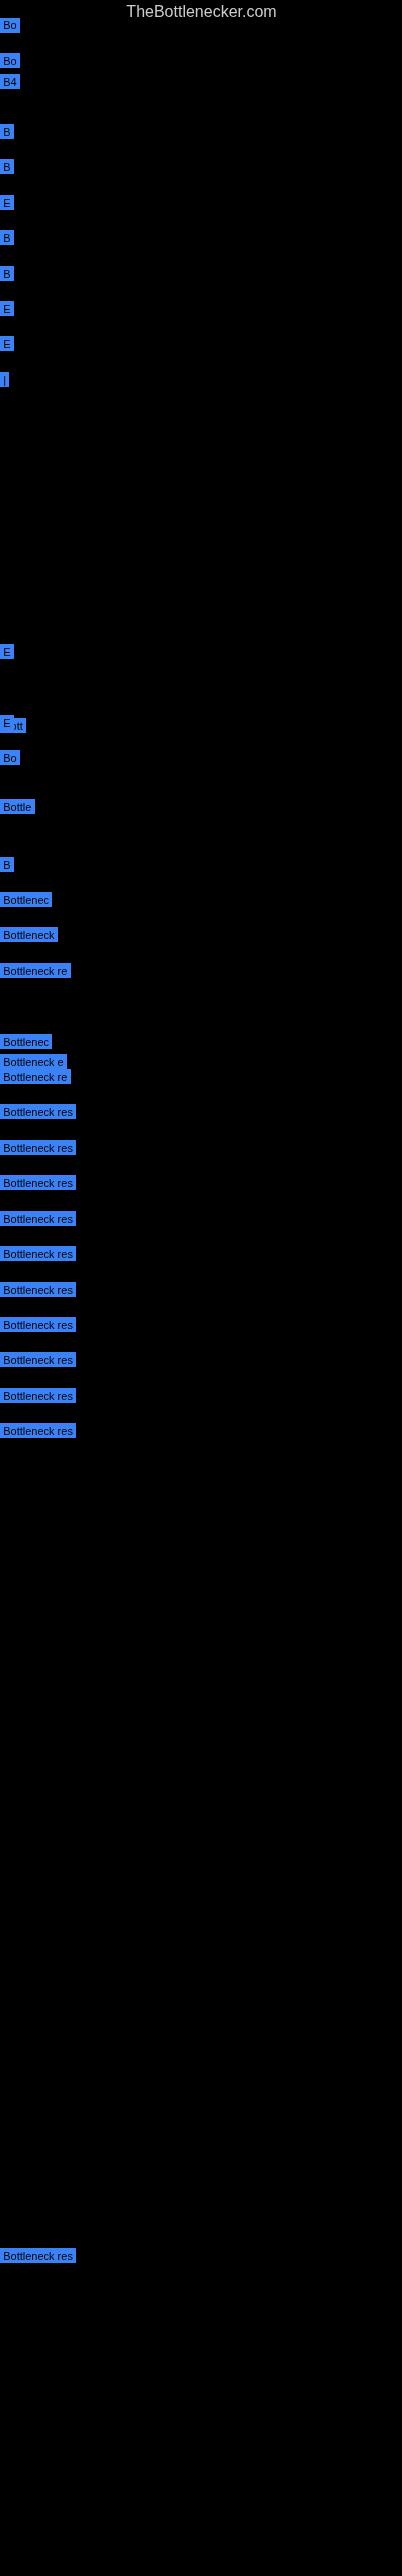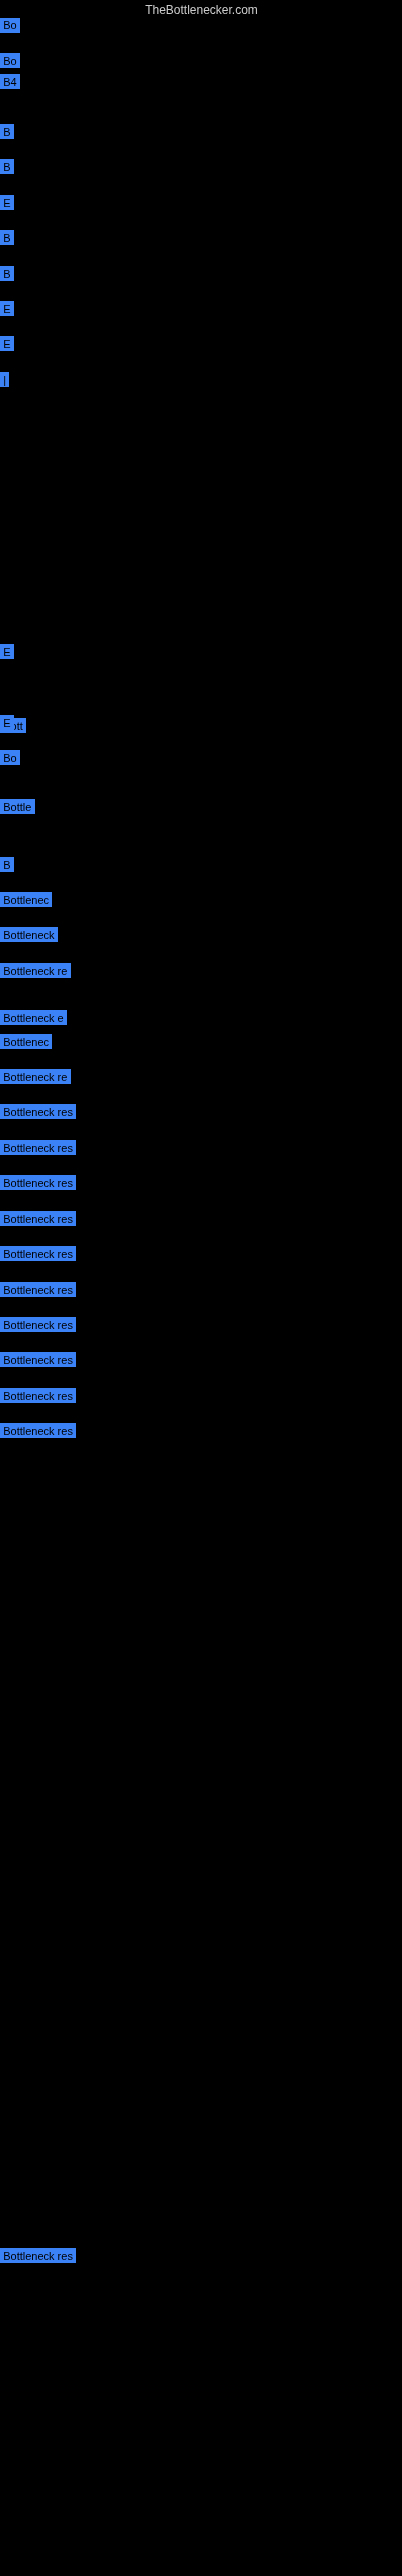--- a/index.html
+++ b/index.html
@@ -10,21 +10,21 @@
       width: 403px;
       min-height: 2576px;
       position: relative;
       overflow-x: hidden;
     }
     .site-title {
       position: absolute;
       top: 3.2px;
       left: 50%;
       transform: translateX(-50%);
-      font-size: 12px;
+      font-size: 16px;
       color: #ccc;
       white-space: nowrap;
     }
     .orange-badge {
       position: absolute;
       background: #3b82f6;
       color: #000;
       font-size: 11px;
       font-weight: normal;
       padding: 1.6px 3.2px;
@@ -54,21 +54,21 @@
     <div class="orange-badge" style="top: 372px; max-width: 9.7px;">|</div>
     <div class="orange-badge" style="top: 644px; max-width: 16px;">E</div>
     <div class="orange-badge" style="top: 718px; max-width: 32px;">Bott</div>
     <div class="orange-badge" style="top: 715px; max-width: 16px;">E</div>
     <div class="orange-badge" style="top: 750px; max-width: 26px;">Bo</div>
     <div class="orange-badge" style="top: 799px; max-width: 40px;">Bottle</div>
     <div class="orange-badge" style="top: 857px; max-width: 16px;">B</div>
     <div class="orange-badge" style="top: 892px; max-width: 58px;">Bottlenec</div>
     <div class="orange-badge" style="top: 927px; max-width: 64px; text-align: center;">Bottleneck</div>
     <div class="orange-badge" style="top: 963px; max-width: 77px;">Bottleneck re</div>
-    <div class="orange-badge" style="top: 1010px; max-width: 74px;">Bottleneck e</div>
+    <div class="orange-badge" style="top: 1054px; max-width: 74px;">Bottleneck e</div>
     <div class="orange-badge" style="top: 1034px; max-width: 58px;">Bottlenec</div>
     <div class="orange-badge" style="top: 1069px; max-width: 77px;">Bottleneck re</div>
     <div class="orange-badge" style="top: 1104px; max-width: 81px;">Bottleneck res</div>
     <div class="orange-badge" style="top: 1140px; max-width: 81px;">Bottleneck res</div>
     <div class="orange-badge" style="top: 1175px; max-width: 81px;">Bottleneck res</div>
     <div class="orange-badge" style="top: 1211px; max-width: 81px;">Bottleneck res</div>
     <div class="orange-badge" style="top: 1246px; max-width: 81px;">Bottleneck res</div>
     <div class="orange-badge" style="top: 1282px; max-width: 81px;">Bottleneck res</div>
     <div class="orange-badge" style="top: 1317px; max-width: 81px;">Bottleneck res</div>
     <div class="orange-badge" style="top: 1352px; max-width: 81px;">Bottleneck res</div>

